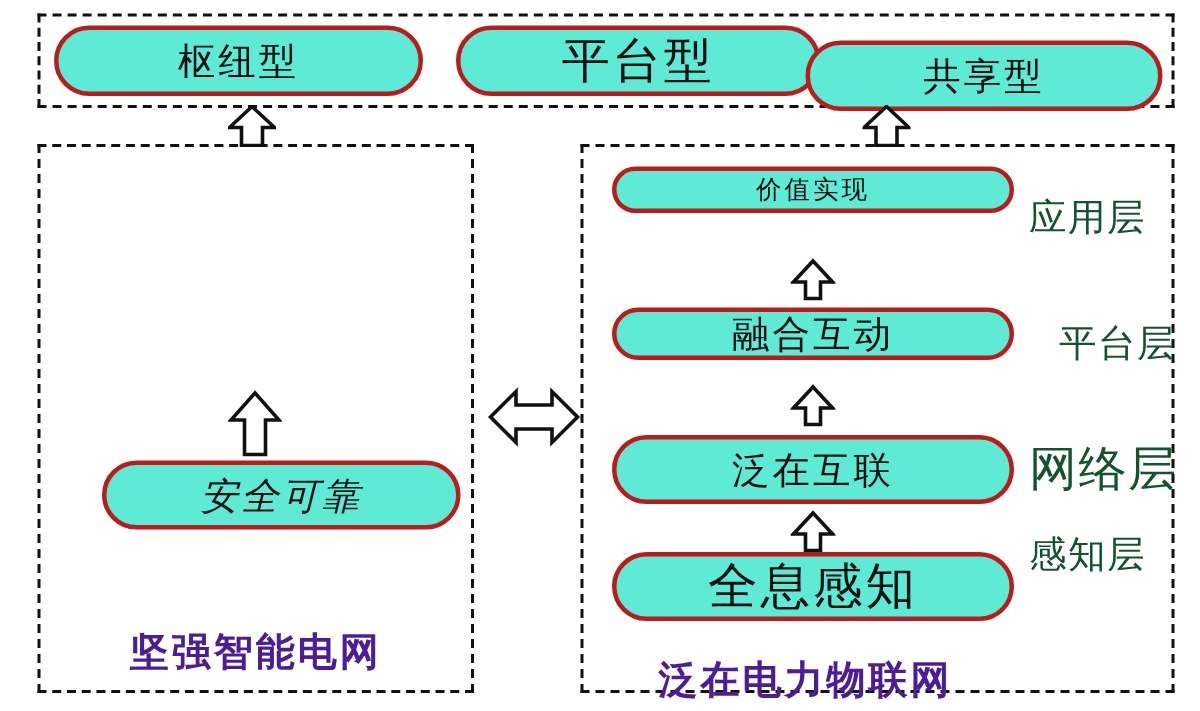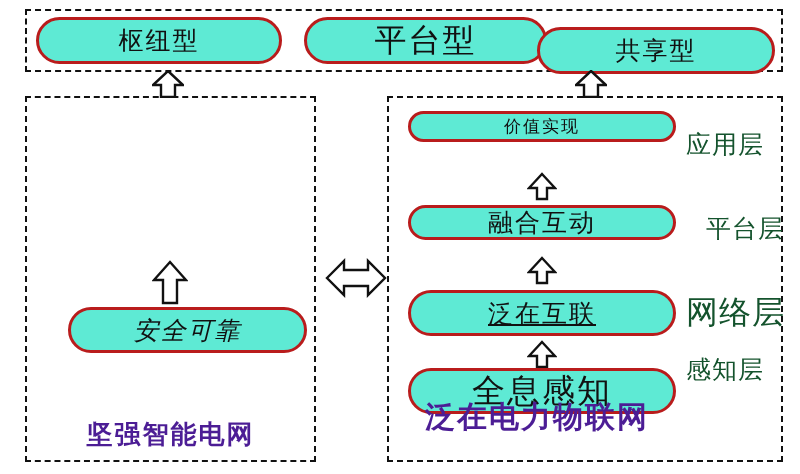--- a/index.html
+++ b/index.html
@@ -126,27 +126,27 @@
 
   <div class="pill" style="left:408px; top:205px; width:268px; height:35px; font-size:25px;">融合互动</div>
   <div class="side-label" style="left:686px; top:205px; height:46px; font-size:25px;margin-left:20px;">平台层</div>
 
   <div class="arrow" style="left:527px; top:256px;">
     <svg width="30" height="29" viewBox="0 0 30 29">
       <polygon points="15,2 28,16 20,16 20,27 10,27 10,16 2,16" fill="#ffffff" stroke="#111111" stroke-width="2.4" stroke-linejoin="miter"></polygon>
     </svg>
   </div>
 
-  <div class="pill" style="left:408px; top:290px; width:268px; height:46px; font-size:25px;text-decoration:underline;">泛在互联</div>
+  <div class="pill" style="left:408px; top:290px; width:268px; height:46px; font-size:25px;">泛在互联</div>
   <div class="side-label" style="left:686px; top:290px; height:46px; font-size:32px;">网络层</div>
 
   <div class="arrow" style="left:527px; top:340px;">
     <svg width="30" height="29" viewBox="0 0 30 29">
       <polygon points="15,2 28,16 20,16 20,27 10,27 10,16 2,16" fill="#ffffff" stroke="#111111" stroke-width="2.4" stroke-linejoin="miter"></polygon>
     </svg>
   </div>
 
   <div class="pill" style="left:408px; top:368px; width:268px; height:46px; font-size:33px;">全息感知</div>
   <div class="side-label" style="left:686px; top:346px; height:46px; font-size:25px;">感知层</div>
 
-  <div class="panel-caption" style="left:387px; top:398px; width:300px; height:38px; font-size:30px;">泛在电力物联网</div>
+  <div class="panel-caption" style="left:387px; top:434px; width:300px; height:38px; font-size:26px;">泛在电力物联网</div>
 
 </div>
 
 </body></html>

